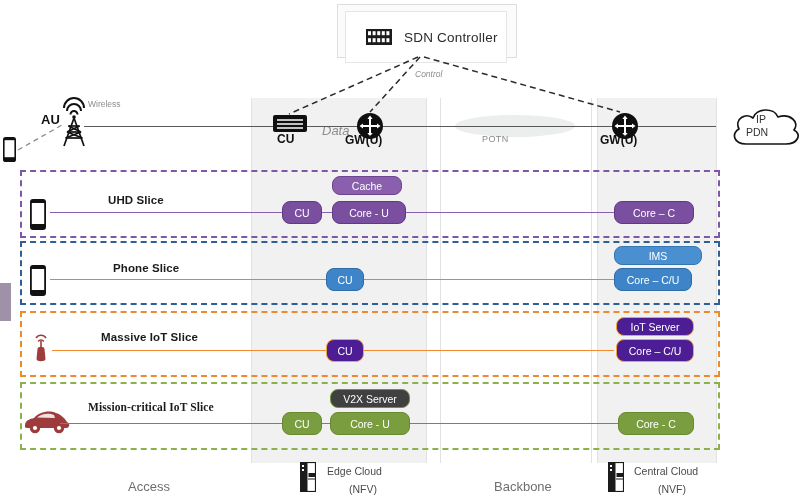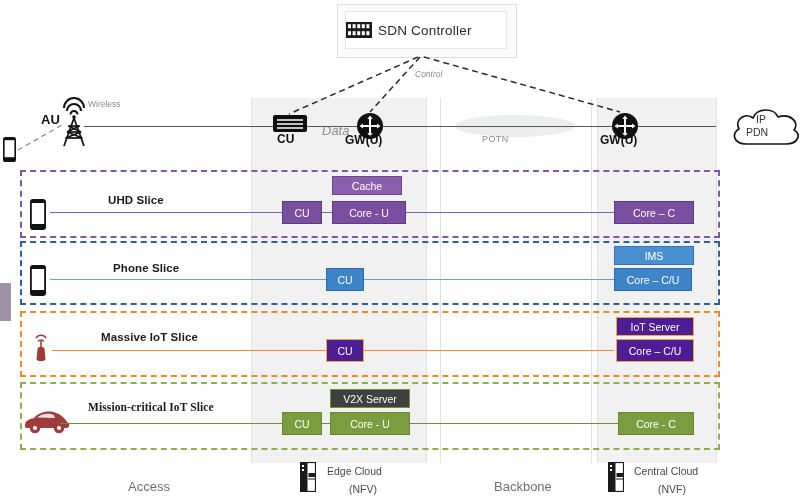--- a/index.html
+++ b/index.html
@@ -19,23 +19,23 @@
   .band-edge{left:251px;width:174px;background:#f1f1f1;border-left:1px solid #e2e2e2;border-right:1px solid #e2e2e2;}
   .band-backbone{left:440px;width:150px;background:#ffffff;border-left:1px solid #e2e2e2;border-right:1px solid #e2e2e2;}
   .band-central{left:597px;width:118px;background:#f1f1f1;border-left:1px solid #e2e2e2;border-right:1px solid #e2e2e2;}
 
   
   .sdn-outer{
     position:absolute;left:337px;top:4px;width:178px;height:52px;
     background:#fbfbfb;border:1px solid #dddddd;
   }
   .sdn-inner{
-    position:absolute;left:345px;top:11px;width:162px;height:38px;
+    position:absolute;left:345px;top:11px;width:162px;height:52px;
     background:#ffffff;border:1px solid #e6e6e6;
-    display:flex;align-items:center;gap:6px;padding-left:0;box-sizing:border-box;
+    display:flex;align-items:center;gap:12px;padding-left:20px;box-sizing:border-box;
   }
   .sdn-label{font-size:13.5px;color:#2b2b2b;letter-spacing:.2px;}
   .sdn-ico{width:26px;height:16px;flex:0 0 auto;}
 
   
   .trunk{position:absolute;left:84px;top:126px;width:632px;height:0;border-top:1.6px solid #595959;}
   .potn-oval{
     position:absolute;left:455px;top:115px;width:120px;height:22px;
     background:#eceded;border-radius:50%;
   }
@@ -56,21 +56,21 @@
   .slice-title{position:absolute;font-size:11.5px;font-weight:bold;color:#1b1b1b;letter-spacing:.1px;}
   .slice-line{position:absolute;height:0;}
 
   .s-uhd   {top:170px;height:68px;border:2px dashed #7e57a8;}
   .s-phone {top:241px;height:64px;border:2px dashed #2f5f96;}
   .s-miot  {top:311px;height:66px;border:2px dashed #ef8a2b;}
   .s-cri   {top:382px;height:68px;border:2px dashed #8cb14c;}
 
   
   .node{
-    position:absolute;border-radius:0;display:flex;align-items:center;justify-content:center;
+    position:absolute;border-radius:8px;display:flex;align-items:center;justify-content:center;
     font-size:10.5px;color:#ffffff;box-sizing:border-box;white-space:nowrap;
   }
   .n-uhd{background:#7b4fa0;border:1.6px solid #5f3b80;}
   .n-uhd-l{background:#8a5fae;border:1.6px solid #6d4490;}
   .n-phone{background:#3d85c8;border:1.6px solid #2f6ba6;}
   .n-phone-l{background:#4a90d0;border:1.6px solid #3575b4;}
   .n-miot{background:#4c1d95;border:1.6px solid #f2a53c;color:#ffffff;}
   .n-cri{background:#7a9e3f;border:1.6px solid #68892f;}
   .n-cri-l{background:#404040;border:1.6px solid #70943a;}
 
@@ -231,21 +231,21 @@
   <svg class="abs" style="left:28px;top:264px;width:22px;height:34px;">
     <rect x="2" y="1" width="16" height="31" rx="3" fill="#111"></rect>
     <rect x="3.8" y="5" width="12.4" height="21" fill="#ffffff"></rect>
   </svg>
   <div class="slice-line" style="left:50px;top:279px;width:276px;border-top:1.8px solid #6d9fd0;"></div>
   <div class="slice-line" style="left:364px;top:279px;width:250px;border-top:1.8px solid #6d9fd0;"></div>
 
   <div class="node n-phone" style="left:326px;top:268px;width:38px;height:23px;">
     <span>CU</span>
   </div>
-  <div class="node n-phone-l" style="left:614px;top:246px;width:80px;height:19px;">
+  <div class="node n-phone-l" style="left:614px;top:246px;width:88px;height:19px;">
     <span>IMS</span>
   </div>
   <div class="node n-phone" style="left:614px;top:268px;width:78px;height:23px;">
     <span>Core – C/U</span>
   </div>
 
   <div class="slice s-miot"></div>
   <div class="slice-title" style="left:101px;top:331px;">Massive IoT Slice</div>
   <svg class="abs" style="left:30px;top:331px;width:22px;height:36px;">
     <g stroke="#9e3b3b" stroke-width="1.5" fill="none">

